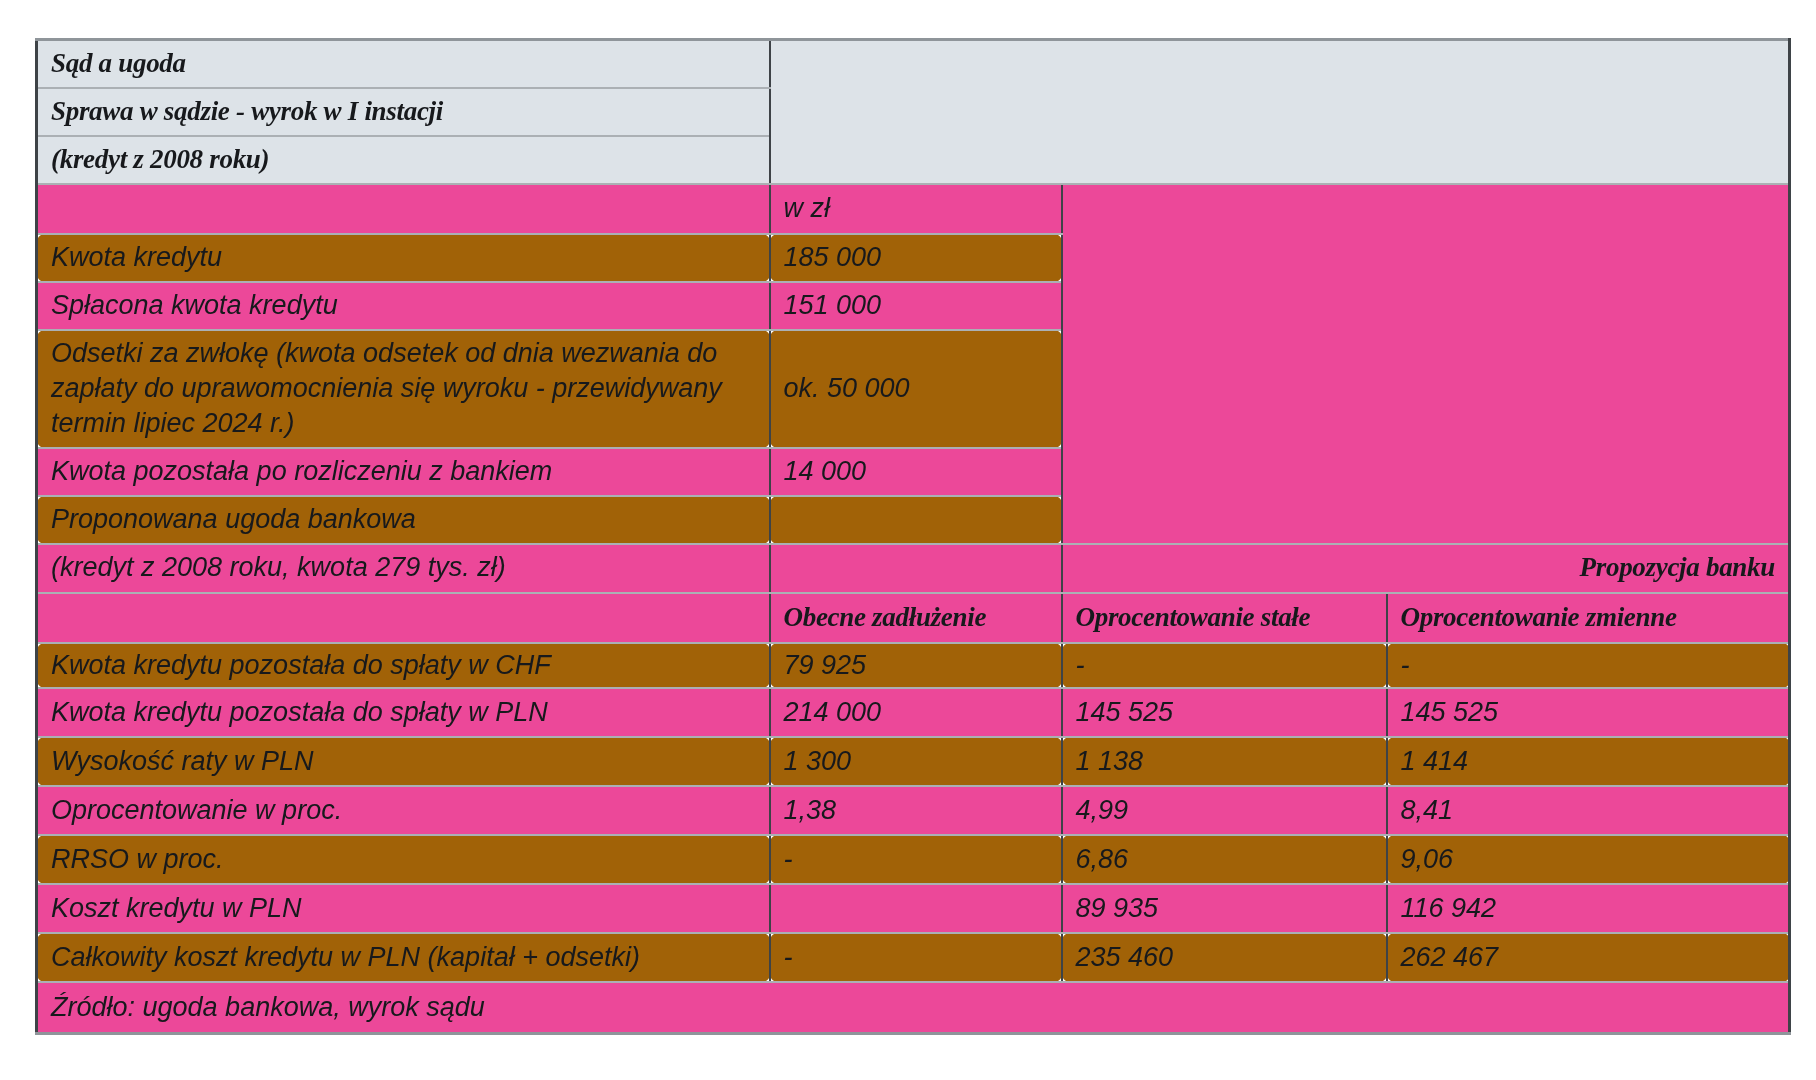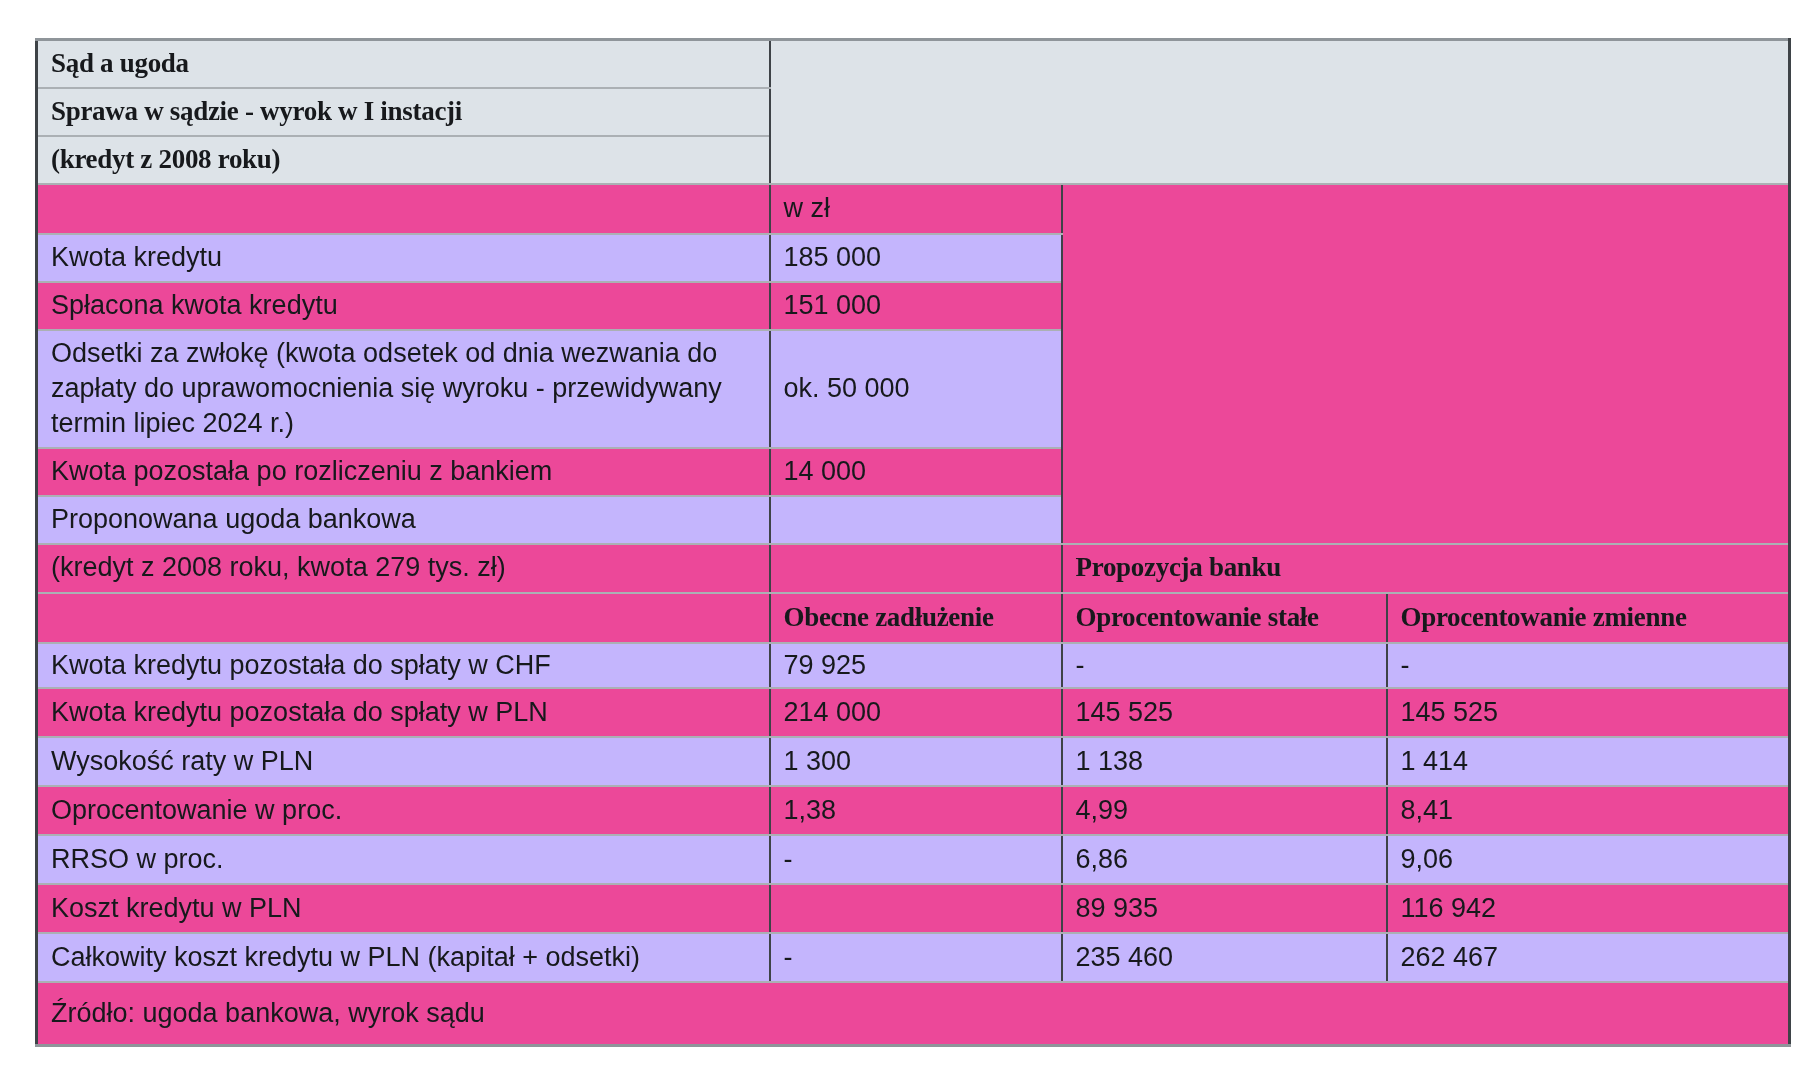--- a/index.html
+++ b/index.html
@@ -21,47 +21,49 @@
     width: 1753px;
     border-collapse: collapse;
     table-layout: fixed;
     font-family: "Liberation Sans", sans-serif;
     font-size: 27px;
     color: #17191c;
     border-top: 3px solid #8f959a;
     border-bottom: 3px solid #8f959a;
     border-left: 3px solid #3e4347;
     border-right: 3px solid #3e4347;
+    font-style: italic;
   }
   table.cmp td {
     border-top: 2px solid #abb0b4;
     border-bottom: 2px solid #abb0b4;
     border-left: 2px solid #3e4347;
     border-right: 2px solid #3e4347;
     padding: 4px 13px;
     vertical-align: middle;
     overflow: hidden;
     line-height: 1.3;
   }
   td.hdr {
     background: #dde3e8;
   }
   td.alt {
-    background: #c4b5fd;
+    background: #a16207;
+    border-radius: 8px;
   }
   td.white {
     background: #ec4899;
   }
   td.bold {
     font-family: "Liberation Serif", serif;
     font-weight: 700;
     letter-spacing: -0.3px;
   }
   td.center {
-    text-align: left;
+    text-align: right;
   }
 </style>
 </head>
 <body>
 
 <div class="page">
   <table class="cmp">
     <colgroup>
       <col style="width:733px">
       <col style="width:292px">
@@ -157,18 +159,18 @@
       <td class="white">89 935</td>
       <td class="white">116 942</td>
     </tr>
     <tr style="height:49px">
       <td class="alt">Całkowity koszt kredytu w PLN (kapitał + odsetki)</td>
       <td class="alt">-</td>
       <td class="alt">235 460</td>
       <td class="alt">262 467</td>
     </tr>
 
-    <tr style="height:64px">
+    <tr style="height:52px">
       <td class="white" colspan="4">Źródło: ugoda bankowa, wyrok sądu</td>
     </tr>
   </tbody>
     </table>
 </div>
 
 </body></html>

